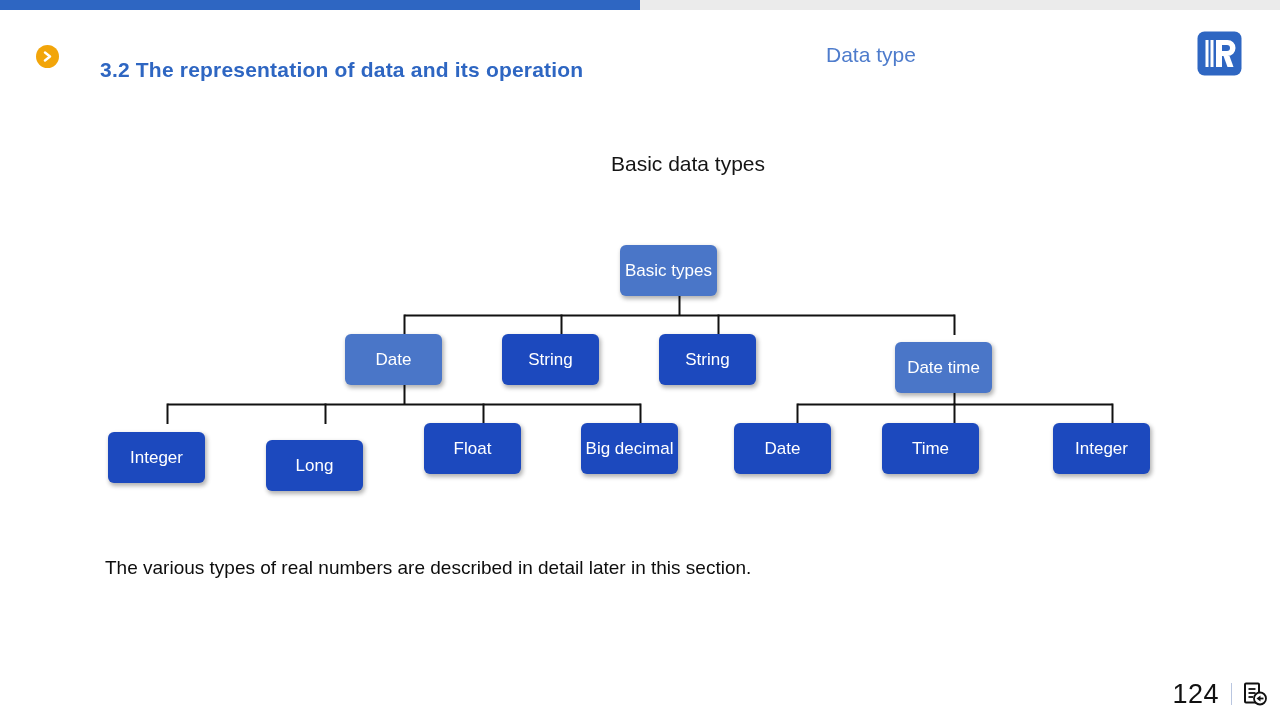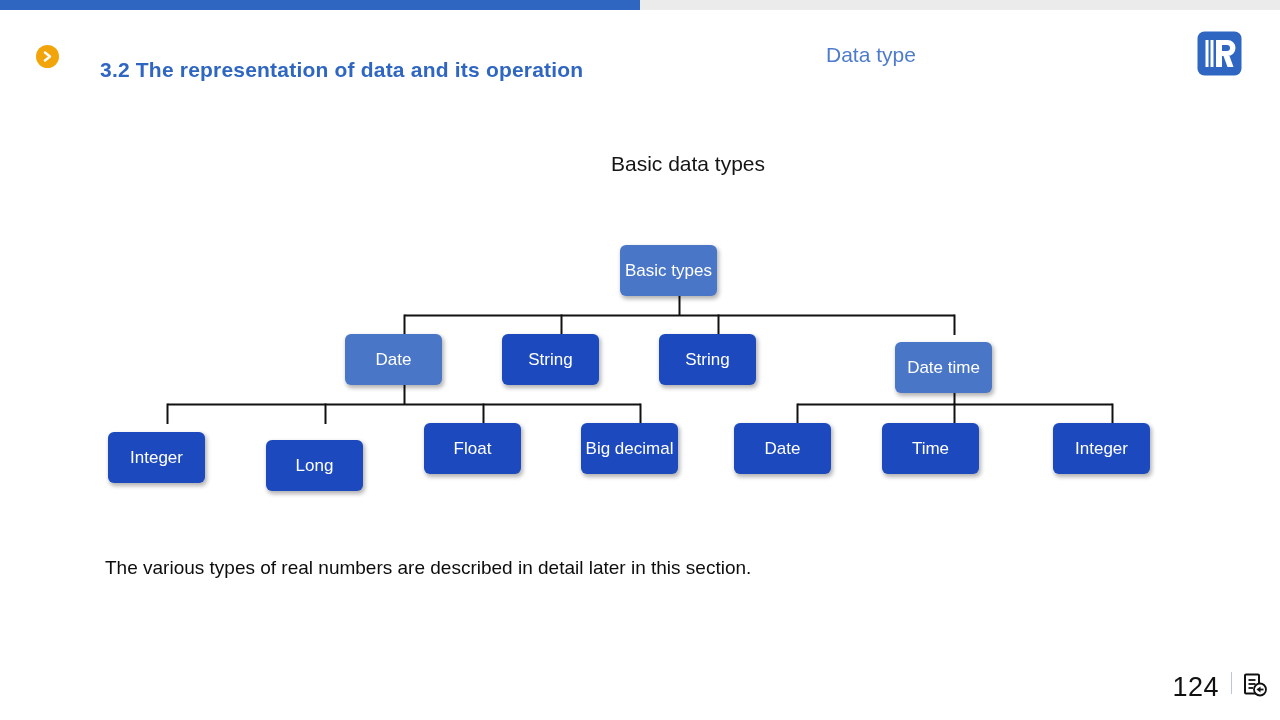--- a/index.html
+++ b/index.html
@@ -59,21 +59,21 @@
   .node.light { background: var(--accent-light); }
   .node.dark  { background: var(--accent-dark); }
 
   
   .slide-note {
     left: 105px; top: 557px; margin: 0;
     font-size: 19px; color: #0d0d0d;
   }
 
   
-  .footer { right: 12px; bottom: 16px; height: 32px; display: flex; }
+  .footer { right: 12px; bottom: 10px; height: 32px; display: flex; align-items: center; }
   .page-number { font-size: 27px; color: #111111; letter-spacing: 0.5px; }
   .footer-divider { width: 1px; height: 22px; background: #b9c6e0; margin: 0 10px 0 12px; }
   .footer-icon { width: 26px; height: 26px; display: block; cursor: pointer; }
 </style>
 </head>
 <body style="--accent-light: #4a76c8; --accent-dark: #1c49be; --header-blue: #2e66c2; --topic-blue: #4e7ccc; --orange: #f2a50a; --top-gray: #ebebeb;">
 
 <div class="abs top-bar-blue"></div>
 <div class="abs top-bar-gray"></div>
 

